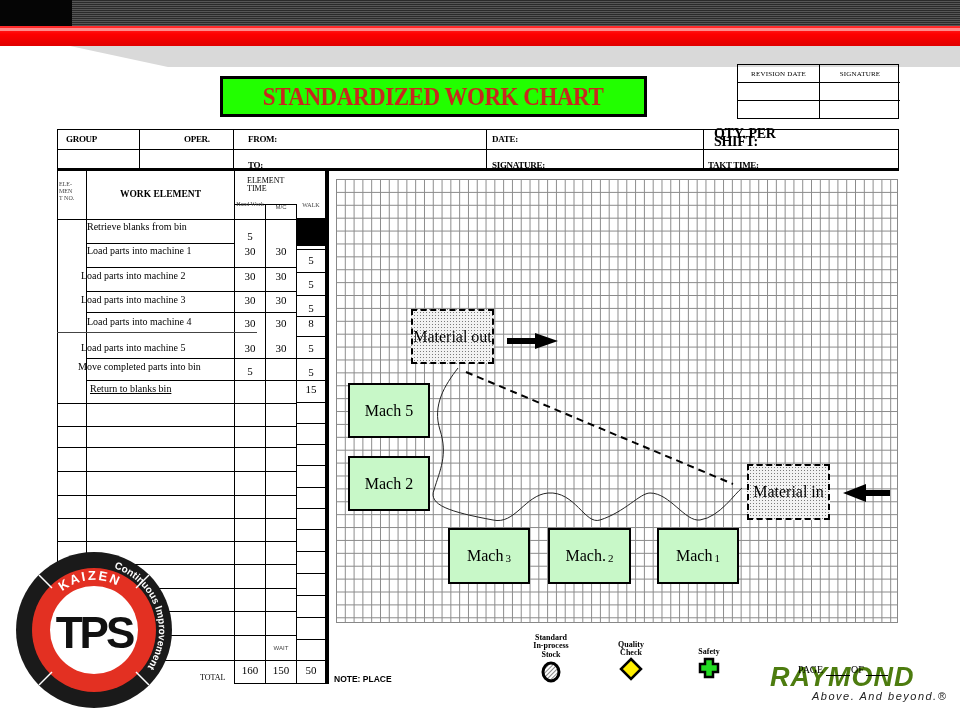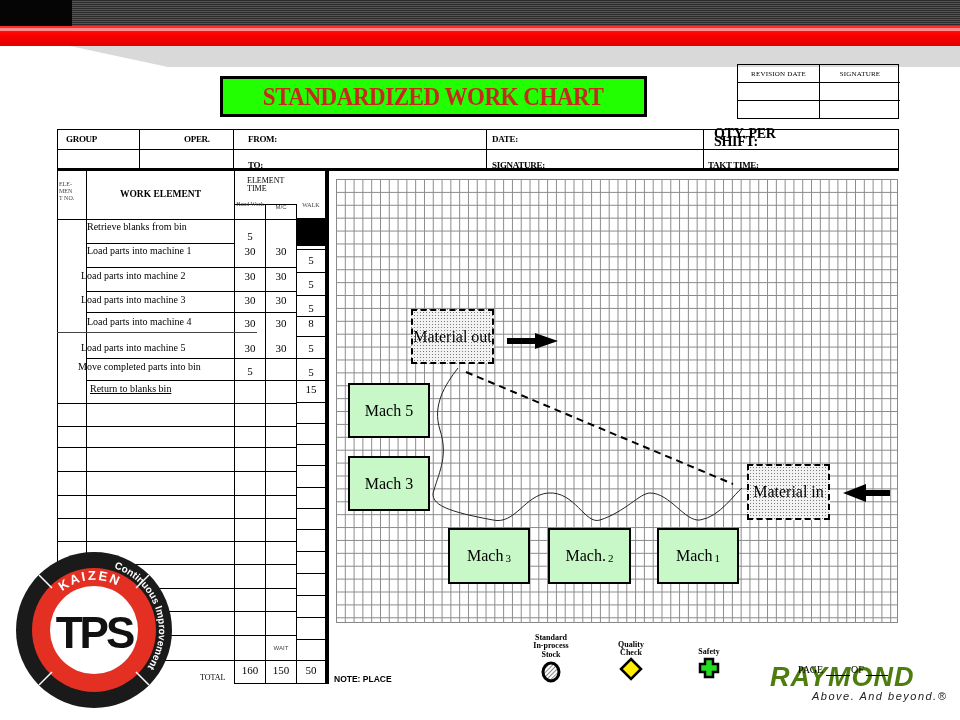--- a/index.html
+++ b/index.html
@@ -230,21 +230,21 @@
   <span>Material out</span>
 </div>
 <div class="mat" style="left:747px;top:464px;width:83px;height:56px;">
   <span>Material in</span>
 </div>
 
 <div class="mach" style="left:348px;top:383px;width:82px;height:55px;">
   <span>Mach 5</span>
 </div>
 <div class="mach" style="left:348px;top:456px;width:82px;height:55px;">
-  <span>Mach 3</span>
+  <span>Mach 2</span>
 </div>
 <div class="mach" style="left:448px;top:528px;width:82px;height:56px;">
   <span>Mach</span>
     <span class="sub">3</span>
 </div>
 <div class="mach" style="left:548px;top:528px;width:83px;height:56px;">
   <span>Mach.</span>
     <span class="sub">2</span>
 </div>
 <div class="mach" style="left:657px;top:528px;width:82px;height:56px;">

